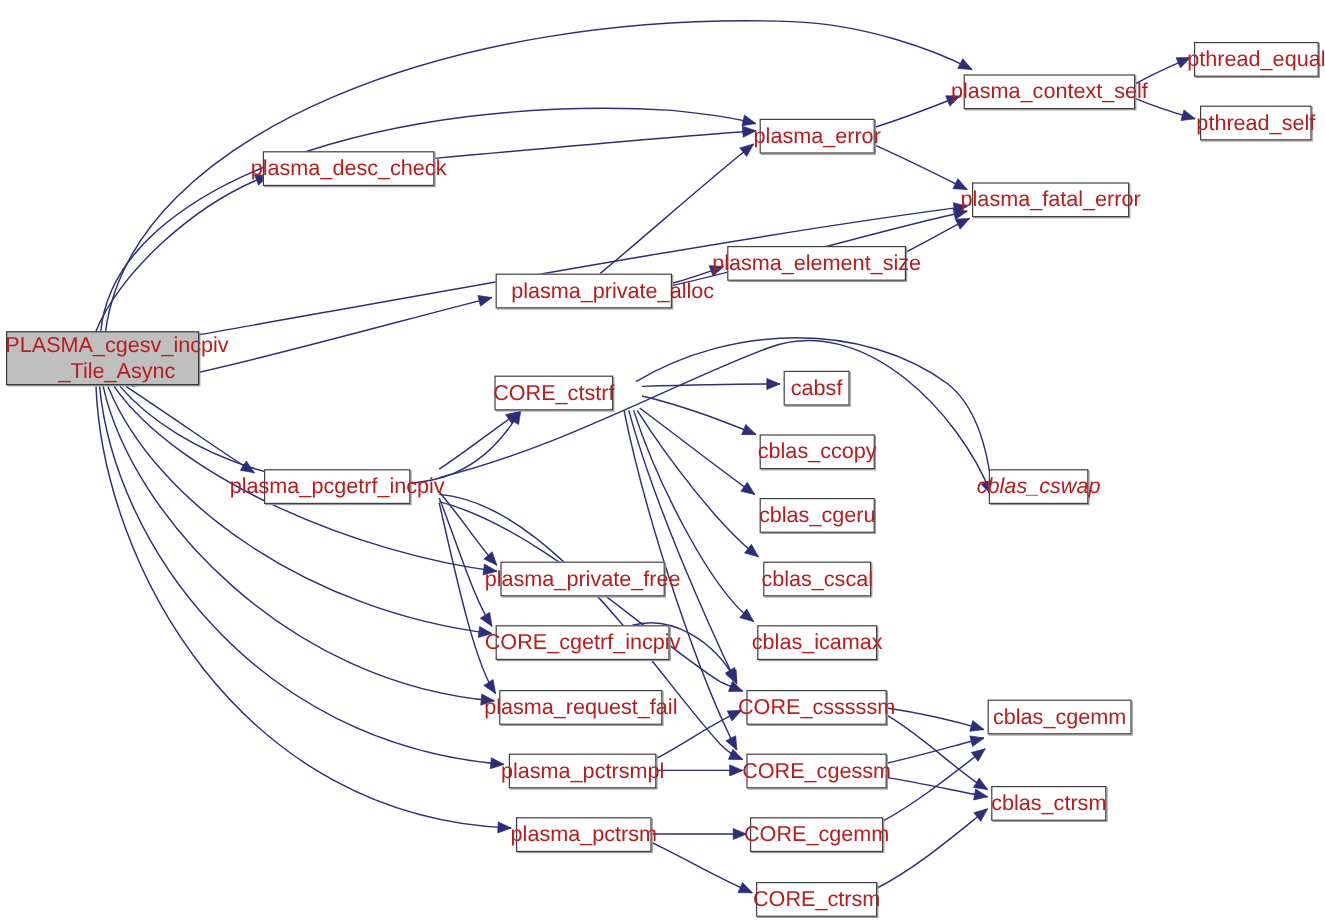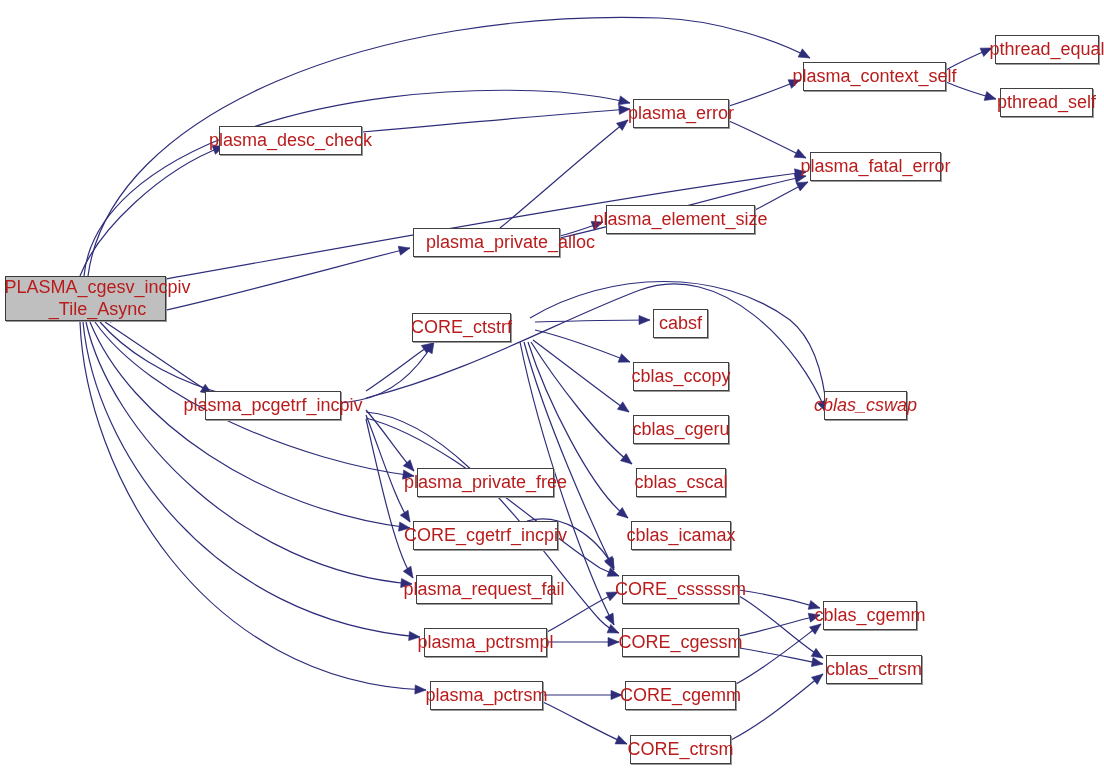--- a/index.html
+++ b/index.html
@@ -161,33 +161,33 @@
       <div class="node-box root" style="left: 5px; top: 276px; width: 161px; height: 45px; padding-left: 24px;">PLASMA_cgesv_incpiv
 _Tile_Async</div>
       <div class="node-box" style="left: 219px; top: 126px; width: 143px; height: 29px;">plasma_desc_check</div>
       <div class="node-box" style="left: 413px; top: 228px; width: 147px; height: 29px; padding-left: 48px;">plasma_private_alloc</div>
       <div class="node-box" style="left: 633px; top: 99px; width: 96px; height: 29px;">plasma_error</div>
       <div class="node-box" style="left: 803px; top: 62px; width: 143px; height: 29px;">plasma_context_self</div>
       <div class="node-box" style="left: 995px; top: 35px; width: 104px; height: 29px;">pthread_equal</div>
       <div class="node-box" style="left: 1000px; top: 88px; width: 93px; height: 29px;">pthread_self</div>
       <div class="node-box" style="left: 810px; top: 152px; width: 131px; height: 29px;">plasma_fatal_error</div>
       <div class="node-box" style="left: 606px; top: 205px; width: 149px; height: 29px;">plasma_element_size</div>
-      <div class="node-box" style="left: 205px; top: 391px; width: 136px; height: 29px;">plasma_pcgetrf_incpiv</div>
+      <div class="node-box" style="left: 220px; top: 391px; width: 122px; height: 29px;">plasma_pcgetrf_incpiv</div>
       <div class="node-box" style="left: 412px; top: 313px; width: 99px; height: 29px;">CORE_ctstrf</div>
       <div class="node-box" style="left: 653px; top: 309px; width: 55px; height: 29px;">cabsf</div>
       <div class="node-box" style="left: 633px; top: 362px; width: 96px; height: 29px;">cblas_ccopy</div>
       <div class="node-box" style="left: 633px; top: 415px; width: 96px; height: 29px;">cblas_cgeru</div>
       <div class="node-box" style="left: 636px; top: 468px; width: 90px; height: 29px;">cblas_cscal</div>
       <div class="node-box" style="left: 631px; top: 521px; width: 100px; height: 29px;">cblas_icamax</div>
       <div class="node-box" style="left: 824px; top: 391px; width: 83px; height: 29px; font-style: italic;">cblas_cswap</div>
       <div class="node-box" style="left: 417px; top: 468px; width: 137px; height: 29px;">plasma_private_free</div>
       <div class="node-box" style="left: 413px; top: 521px; width: 145px; height: 29px;">CORE_cgetrf_incpiv</div>
       <div class="node-box" style="left: 416px; top: 575px; width: 136px; height: 29px;">plasma_request_fail</div>
       <div class="node-box" style="left: 424px; top: 628px; width: 123px; height: 29px; text-align: right;">plasma_pctrsmpl</div>
       <div class="node-box" style="left: 430px; top: 681px; width: 113px; height: 29px;">plasma_pctrsm</div>
       <div class="node-box" style="left: 622px; top: 575px; width: 117px; height: 29px;">CORE_csssssm</div>
       <div class="node-box" style="left: 622px; top: 628px; width: 117px; height: 29px;">CORE_cgessm</div>
       <div class="node-box" style="left: 625px; top: 681px; width: 111px; height: 29px;">CORE_cgemm</div>
       <div class="node-box" style="left: 630px; top: 735px; width: 101px; height: 29px;">CORE_ctrsm</div>
-      <div class="node-box" style="left: 823px; top: 601px; width: 94px; height: 29px;">cblas_cgemm</div>
+      <div class="node-box" style="left: 823px; top: 583px; width: 120px; height: 29px;">cblas_cgemm</div>
       <div class="node-box" style="left: 826px; top: 655px; width: 96px; height: 29px;">cblas_ctrsm</div>
     </div>
 </div>
 
 </body></html>

